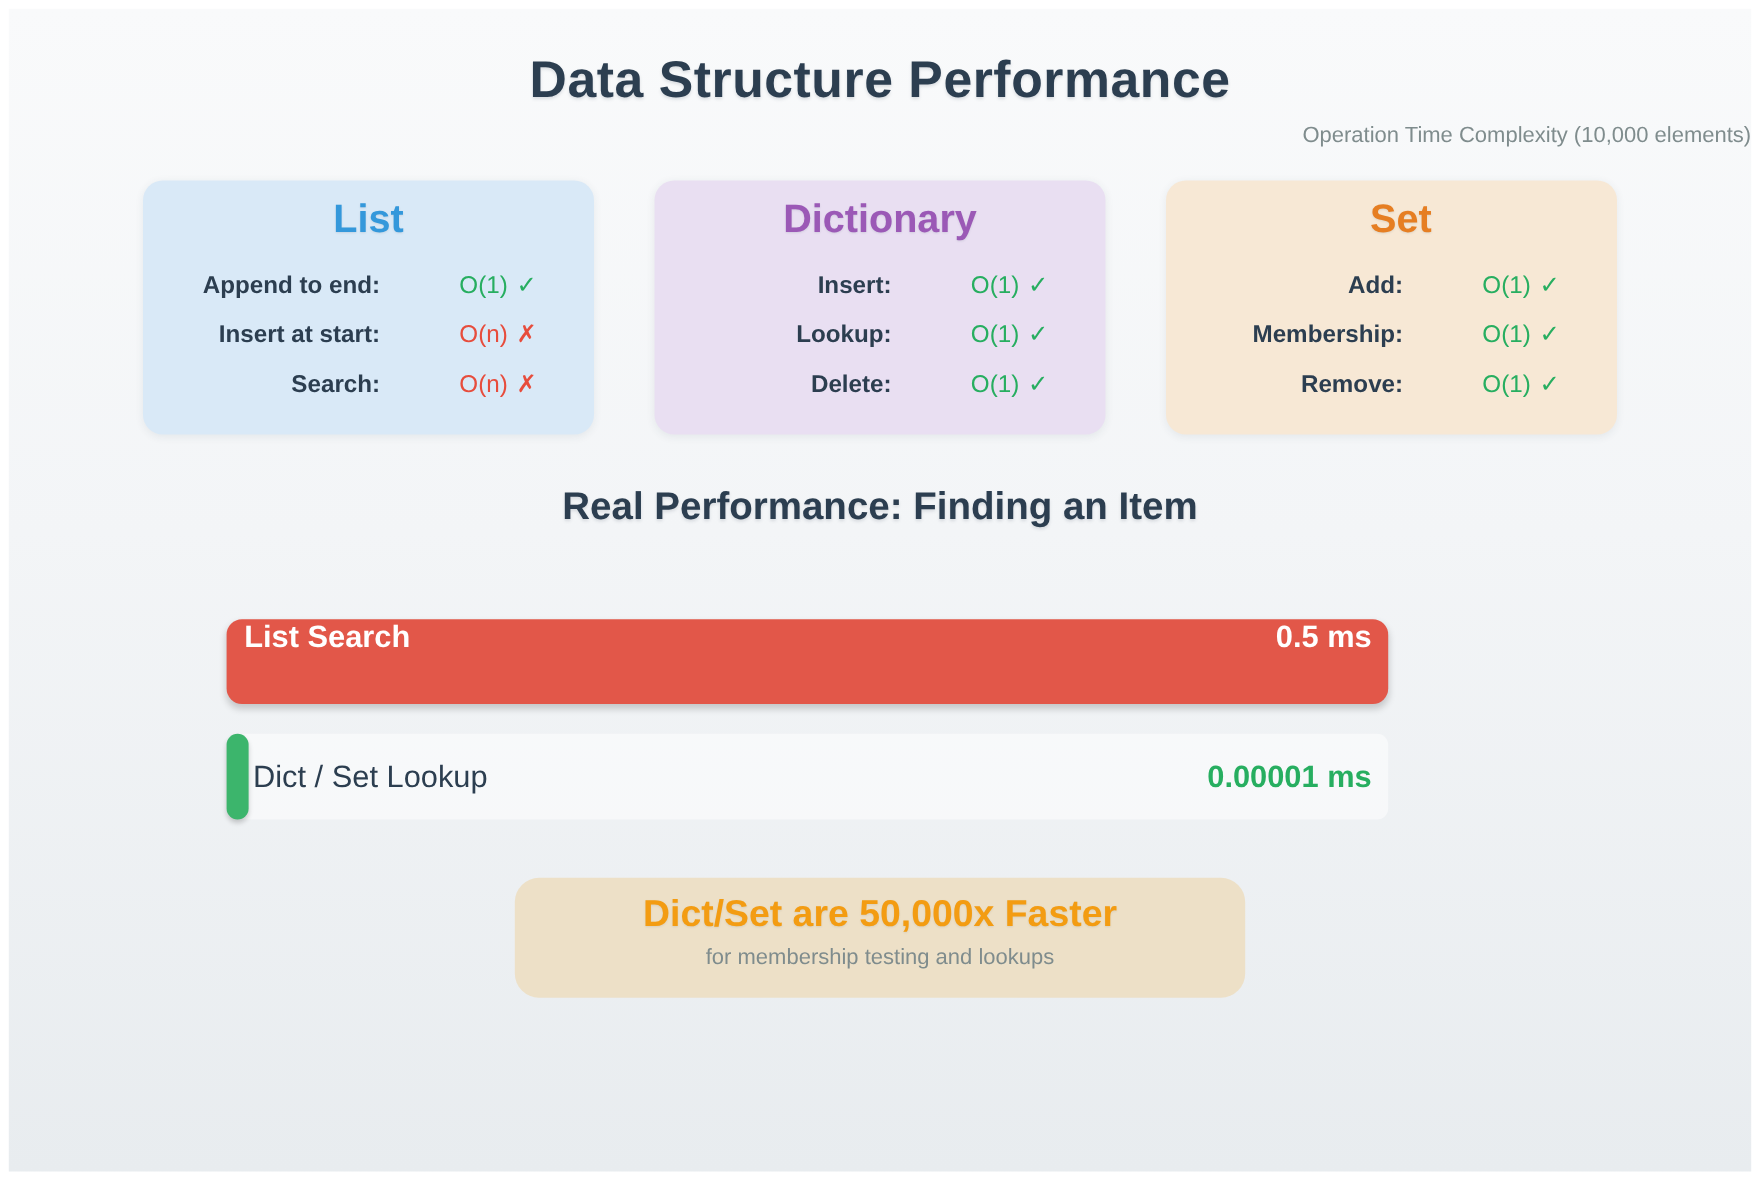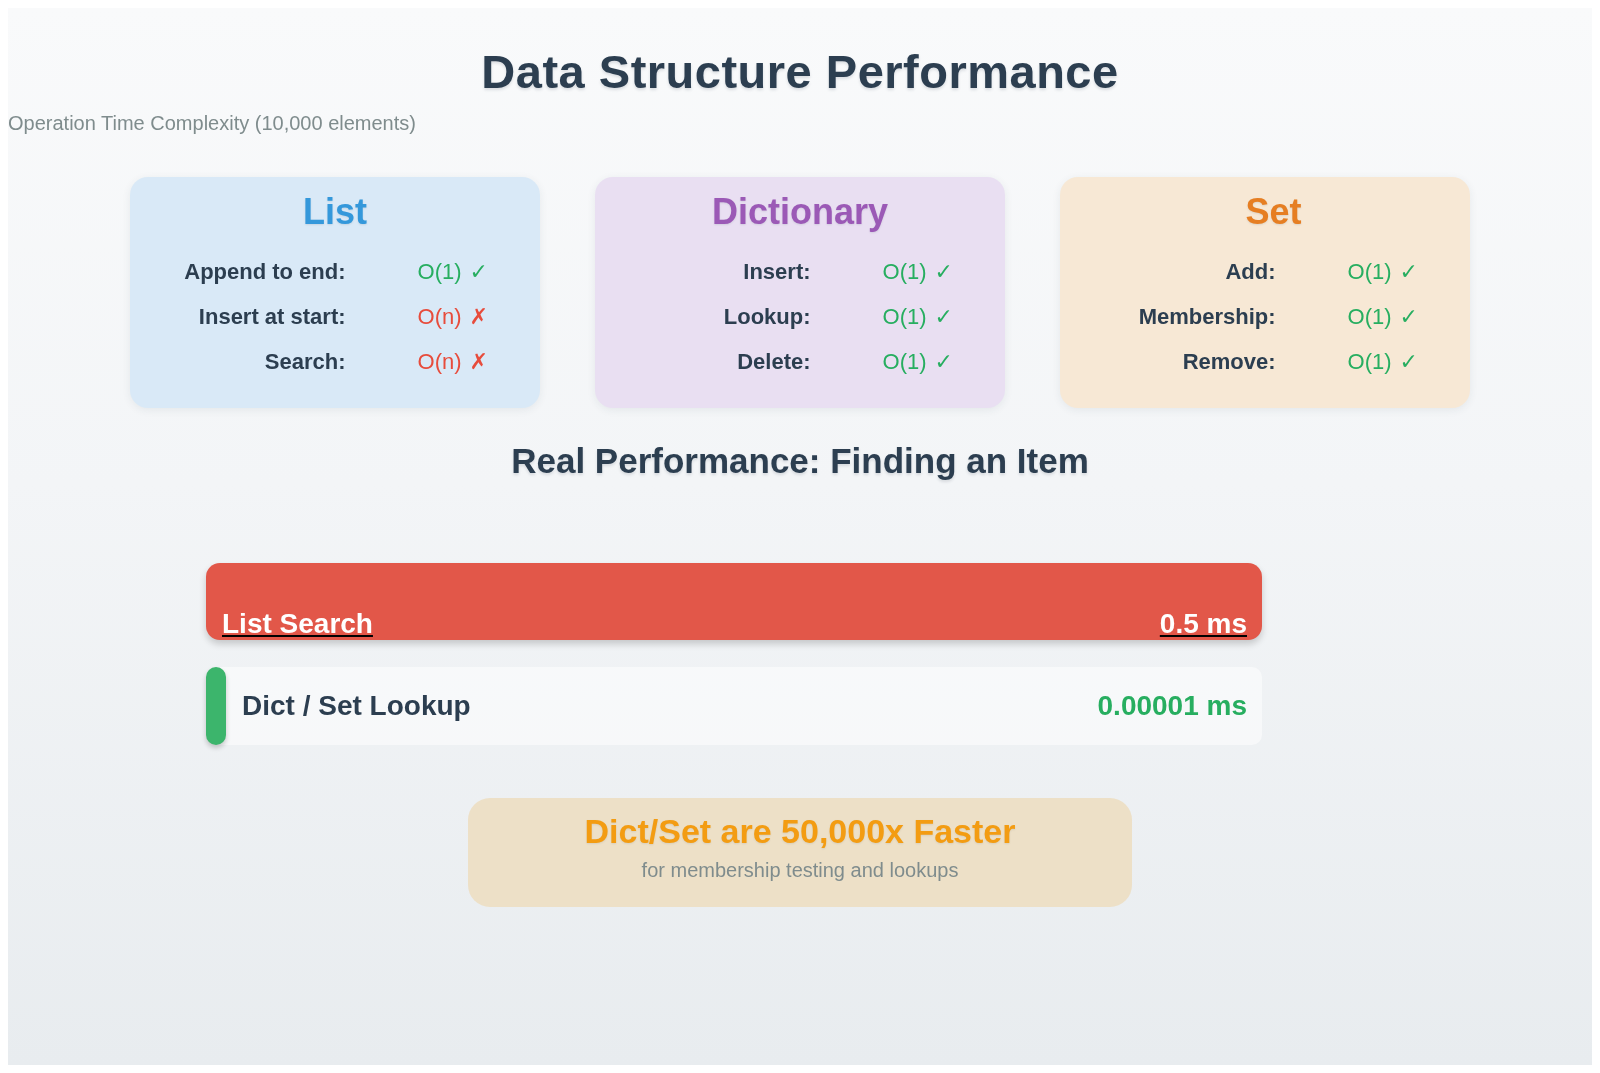--- a/index.html
+++ b/index.html
@@ -10,25 +10,25 @@
   .canvas{
     position:absolute;inset:8px;
     background:linear-gradient(180deg,#f9fafb 0%,#f3f5f7 45%,#e8ecef 100%);
   }
   .title{
     position:absolute;top:36px;left:0;right:0;text-align:center;
     font-size:47px;font-weight:bold;color:#2c3e50;letter-spacing:0.5px;
     text-shadow:0 2px 3px rgba(44,62,80,0.15);
   }
   .subtitle{
-    position:absolute;top:104px;left:0;right:0;text-align:left;
+    position:absolute;top:104px;left:0;right:0;text-align:right;
     font-size:20px;color:#7f8c8d;
   }
   .cards{
-    position:absolute;top:169px;left:0;right:0;
+    position:absolute;top:156px;left:0;right:0;
     display:flex;justify-content:center;gap:55px;
   }
   .card{
     width:410px;height:231px;border-radius:18px;box-sizing:border-box;
     padding:14px 0 0 0;box-shadow:0 2px 8px rgba(44,62,80,0.08);
   }
   .card-title{
     text-align:center;font-size:36px;font-weight:bold;line-height:42px;
     text-shadow:0 1px 2px rgba(44,62,80,0.12);
   }
@@ -41,39 +41,38 @@
   .row-label{font-size:22px;font-weight:bold;color:#2c3e50;}
   .row-value{font-size:22px;font-weight:normal;white-space:nowrap;margin-left:40px;}
   .row-value .mark{margin-left:8px;}
   .section-heading{
     position:absolute;top:433px;left:0;right:0;text-align:center;
     font-size:35px;font-weight:bold;color:#2c3e50;
     text-shadow:0 2px 3px rgba(44,62,80,0.15);
   }
   .bars{position:absolute;left:198px;top:555px;width:1056px;}
   .bar-red{
-    height:77px;border-radius:14px;display:flex;align-items:flex-end;
+    height:77px;border-radius:14px;display:flex;align-items:flex-start;
     justify-content:space-between;padding:0 15px 0 16px;box-sizing:border-box;
     box-shadow:0 4px 7px rgba(0,0,0,0.18);
-    text-decoration:underline;
   }
   .bar-red .bar-label,.bar-red .bar-value{
     font-size:28px;font-weight:bold;color:#ffffff;
   }
   .bar-green-row{
     position:relative;margin-top:27px;height:78px;border-radius:10px;
     background:rgba(255,255,255,0.5);
     display:flex;align-items:center;
   }
   .green-pill{
     position:absolute;left:0;top:0;width:20px;height:78px;border-radius:10px;
     box-shadow:0 3px 5px rgba(0,0,0,0.2);
   }
   .bar-green-row .bar-label{
-    margin-left:36px;font-size:28px;font-weight:bold;color:#2c3e50;
+    margin-left:24px;font-size:28px;font-weight:normal;color:#2c3e50;
   }
   .bar-green-row .bar-value{
     position:absolute;right:15px;font-size:28px;font-weight:bold;
   }
   .highlight{
     position:absolute;left:460px;top:790px;width:664px;height:109px;
     border-radius:22px;text-align:center;box-sizing:border-box;padding-top:14px;
   }
   .highlight-title{
     font-size:34px;font-weight:bold;

